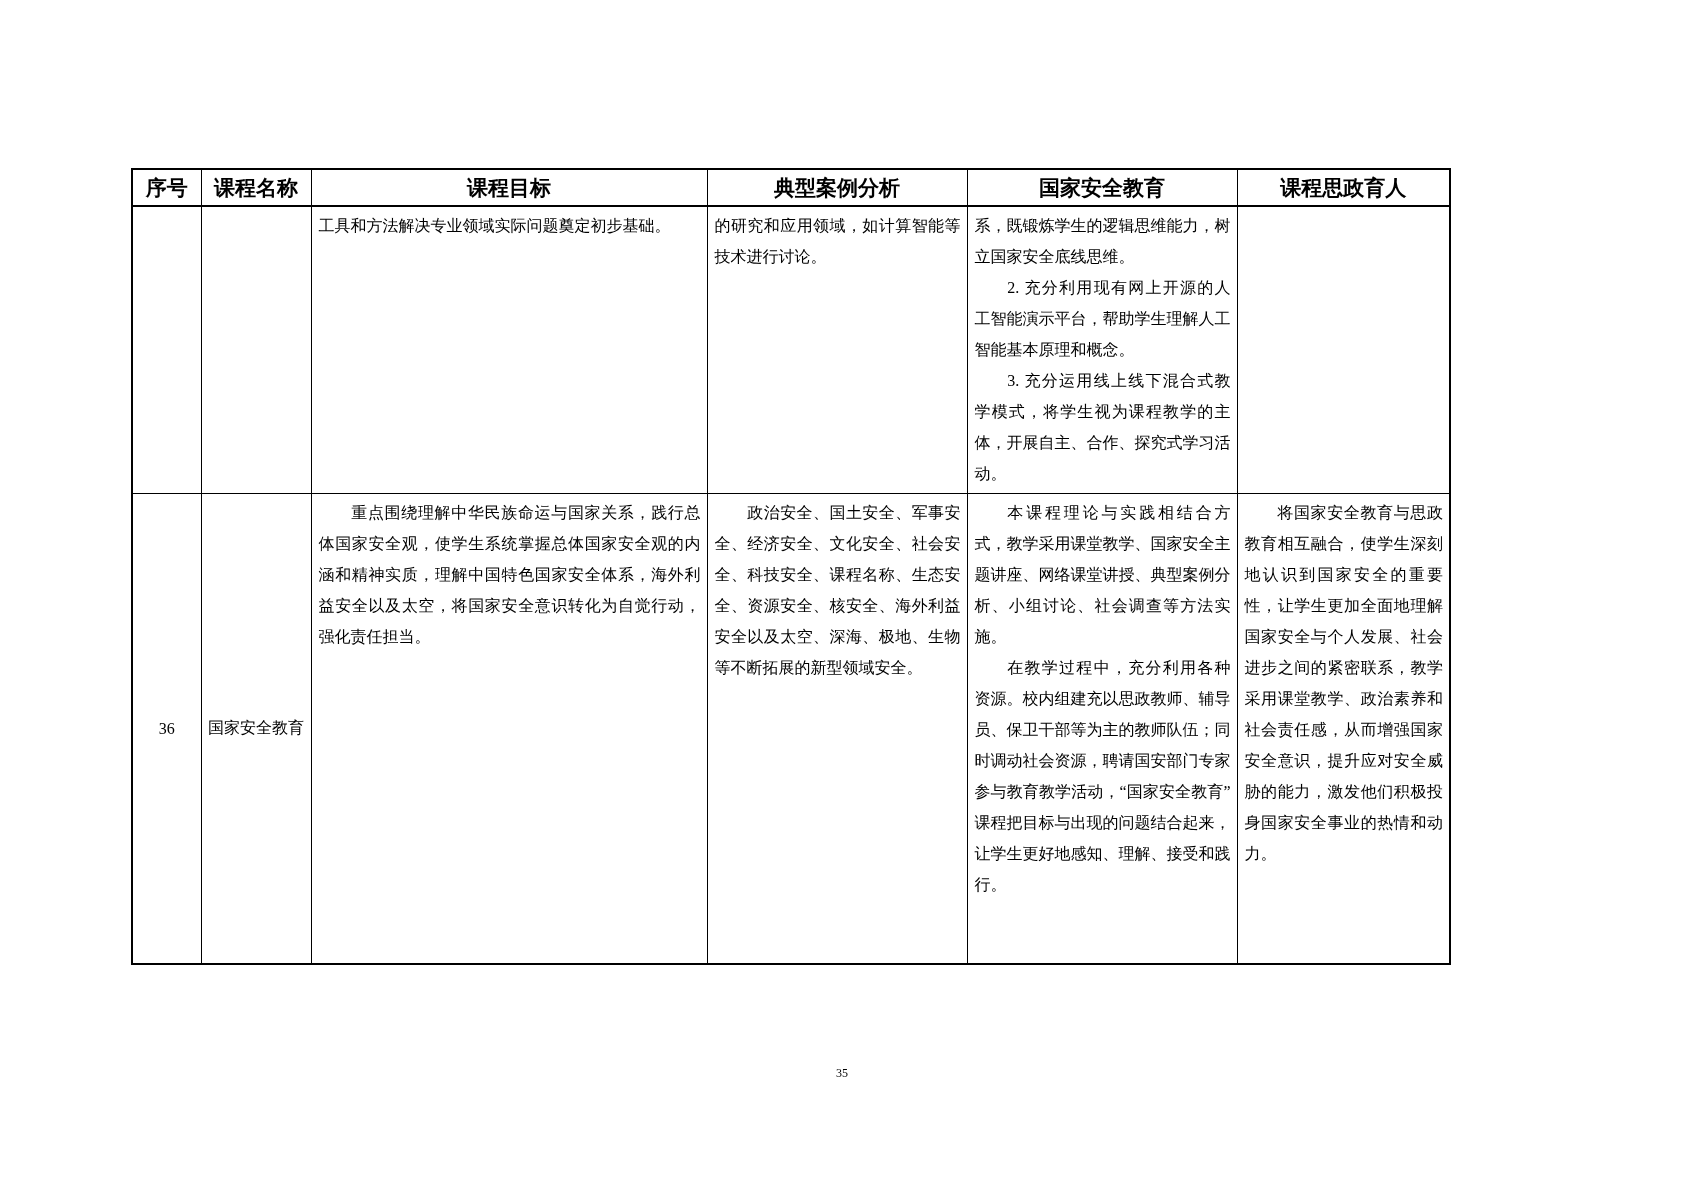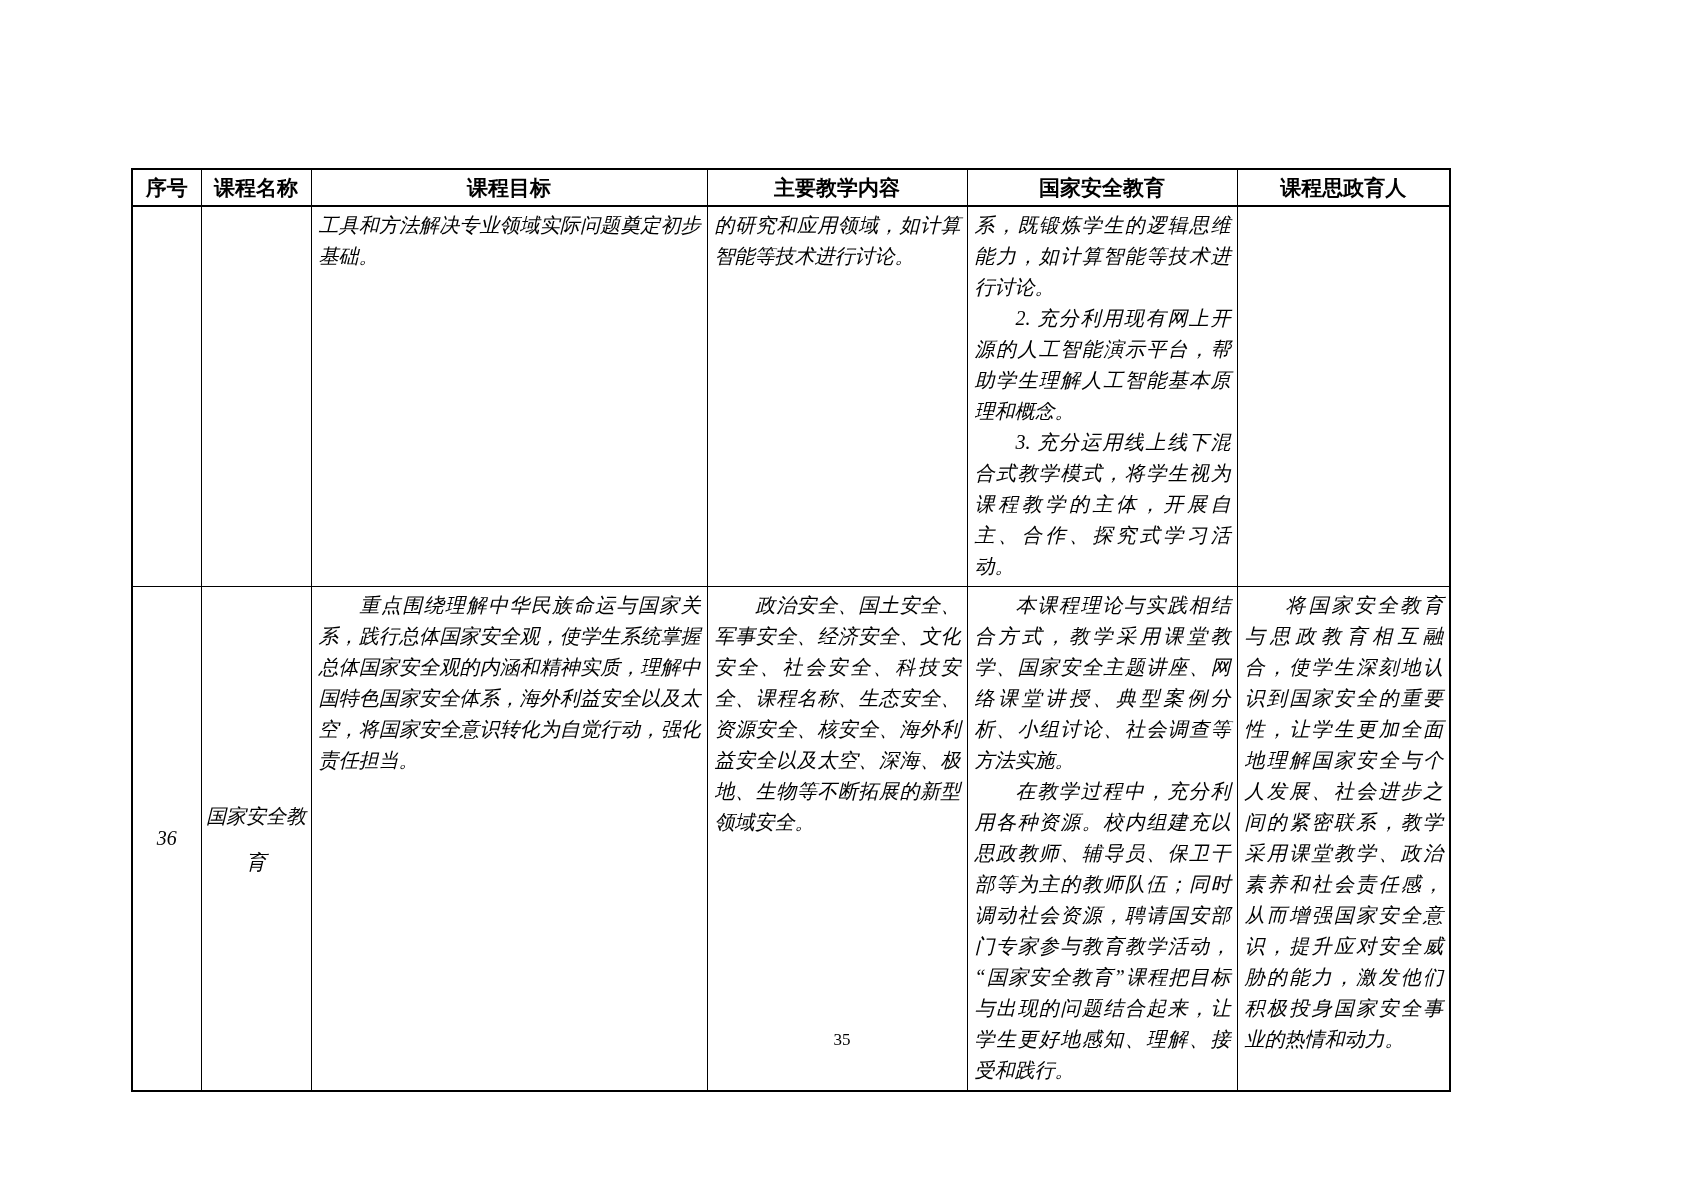--- a/index.html
+++ b/index.html
@@ -29,44 +29,43 @@
     font-family: "Liberation Sans", "DejaVu Sans", sans-serif;
     font-weight: bold;
     font-size: 21px;
     text-align: center;
     vertical-align: middle;
     height: 37px;
     border-bottom: 2px solid #000;
     padding: 2px 2px;
   }
   .course-table td {
-    font-size: 20px;
+    font-size: 16px;
     line-height: 31px;
     padding: 3px 6px 4px 7px;
     text-align: justify;
     text-justify: inter-ideograph;
-    font-style: italic;
   }
   td.cell-seq, td.cell-name {
     text-align: center;
     vertical-align: middle;
     padding: 0 4px;
   }
   td.cell-name { line-height: 46px; }
   .p { text-align: justify; }
   .p.ind { text-indent: 2.05em; }
   tr.row-cont > td { height: 280px; }
   tr.row-main > td { height: 470px; }
 
   .page-number {
     position: absolute;
     left: 0; right: 0;
-    top: 1030px;
+    top: 1066px;
     text-align: center;
-    font-size: 17px;
+    font-size: 12px;
     font-family: "Liberation Serif", "DejaVu Serif", serif;
   }
 </style>
 </head>
 <body>
 
 <div class="sheet">
 
   <table class="course-table">
     <colgroup>
@@ -75,37 +74,37 @@
       <col style="width:396px">
       <col style="width:260px">
       <col style="width:270px">
       <col style="width:213px">
     </colgroup>
     <thead>
       <tr>
         <th>序号</th>
         <th>课程名称</th>
         <th>课程目标</th>
-        <th>主要教学内容</th>
+        <th>典型案例分析</th>
         <th>国家安全教育</th>
         <th>课程思政育人</th>
       </tr>
     </thead>
     <tbody>
       <tr class="row-cont">
         <td class="cell-seq"></td>
         <td class="cell-name"></td>
         <td>
           <div class="p">工具和方法解决专业领域实际问题奠定初步基础。</div>
         </td>
         <td>
           <div class="p">的研究和应用领域，如计算智能等技术进行讨论。</div>
         </td>
         <td>
-          <div class="p">系，既锻炼学生的逻辑思维能力，如计算智能等技术进行讨论。</div>
+          <div class="p">系，既锻炼学生的逻辑思维能力，树立国家安全底线思维。</div>
           <div class="p ind">2. 充分利用现有网上开源的人工智能演示平台，帮助学生理解人工智能基本原理和概念。</div>
           <div class="p ind">3. 充分运用线上线下混合式教学模式，将学生视为课程教学的主体，开展自主、合作、探究式学习活动。</div>
         </td>
         <td></td>
       </tr>
       <tr class="row-main">
         <td class="cell-seq">36</td>
         <td class="cell-name">国家安全教育</td>
         <td>
           <div class="p ind">重点围绕理解中华民族命运与国家关系，践行总体国家安全观，使学生系统掌握总体国家安全观的内涵和精神实质，理解中国特色国家安全体系，海外利益安全以及太空，将国家安全意识转化为自觉行动，强化责任担当。</div>

